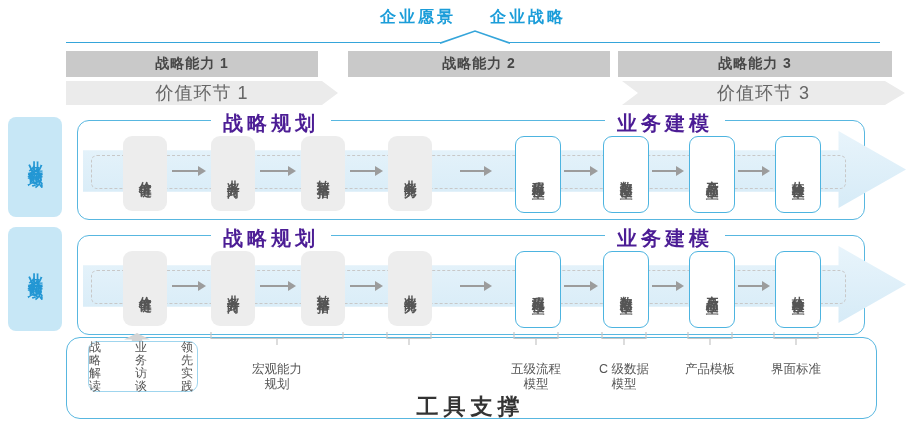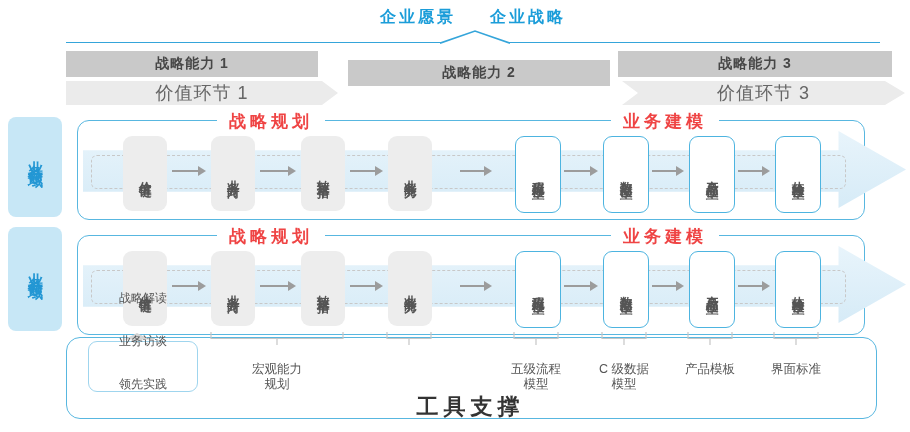--- a/index.html
+++ b/index.html
@@ -11,21 +11,21 @@
              font-size:16px;font-weight:bold;color:#1b9dd9;letter-spacing:3px;}
   .title-gap{display:inline-block;width:34px;}
   .top-line{position:absolute;left:66px;top:42px;width:814px;height:0;
             border-top:1.6px solid #35a5da;}
   .peak{position:absolute;left:440px;top:30px;}
 
   
   .cap-bar{position:absolute;top:51px;height:26px;background:#c9c9c9;color:#474747;
            font-weight:bold;font-size:14px;display:flex;align-items:center;
            justify-content:center;letter-spacing:1px;}
-  .cap-1{left:66px;width:252px;} .cap-2{left:348px;width:262px;margin-top:9px;} .cap-3{left:618px;width:274px;}
+  .cap-1{left:66px;width:252px;} .cap-2{left:348px;width:262px;} .cap-3{left:618px;width:274px;}
 
   
   .vseg{position:absolute;top:81px;height:24px;background:#ebebeb;color:#666;
         font-size:18px;display:flex;align-items:center;justify-content:center;letter-spacing:1px;}
   .vseg-1{left:66px;width:272px;
     clip-path:polygon(0 0,calc(100% - 16px) 0,100% 50%,calc(100% - 16px) 100%,0 100%);}
   .vseg-2{left:346px;width:268px;
     clip-path:polygon(0 0,calc(100% - 16px) 0,100% 50%,calc(100% - 16px) 100%,0 100%,16px 50%);}
   .vseg-3{left:622px;width:283px;padding-right:0;
     clip-path:polygon(0 0,calc(100% - 20px) 0,100% 50%,calc(100% - 20px) 100%,0 100%,16px 50%);}
@@ -34,21 +34,21 @@
   .domain{position:absolute;left:8px;width:54px;background:#c7e7f6;border-radius:8px;
           color:#2397d4;font-weight:bold;font-size:15px;writing-mode:vertical-rl;
           display:flex;align-items:center;justify-content:center;letter-spacing:4px;}
   .domain-1{top:117px;height:100px;} .domain-2{top:227px;height:104px;}
 
   
   .lane{position:absolute;left:77px;width:786px;height:98px;background:#fff;
         border:1.5px solid #58b7e0;border-radius:12px;}
   .lane-1{top:120px;} .lane-2{top:235px;}
   .lane-header{position:absolute;top:-11px;transform:translateX(-50%);background:#fff;
-               padding:0 12px;font-size:17px;font-weight:bold;color:#ef4444;
+               padding:0 12px;font-size:20px;font-weight:bold;color:#4c1d95;
                letter-spacing:4px;white-space:nowrap;font-family:Liberation Serif, serif;}
   .hdr-planning{left:193px;} .hdr-modeling{left:587px;}
   .band-arrow{position:absolute;left:5px;top:10px;width:823px;height:77px;
               background:linear-gradient(to bottom,#e8f4fb,#d6ebf7);
               clip-path:polygon(0 25%,91.8% 25%,91.8% 0,100% 50%,91.8% 100%,91.8% 79%,0 79%);}
   .dash-track{position:absolute;left:13px;top:34px;width:753px;height:32px;
               border:1px dashed #c8c8c8;border-radius:6px;}
   .node{position:absolute;top:15px;width:44px;height:75px;border-radius:9px;
         display:flex;align-items:center;justify-content:center;writing-mode:vertical-rl;
         font-size:12.5px;font-weight:bold;color:#555;letter-spacing:2px;line-height:1;}
@@ -67,21 +67,21 @@
   
   .tool-frame{position:absolute;left:66px;top:337px;width:809px;height:80px;
               border:1.5px solid #58b7e0;border-radius:14px;}
   .tool-label{position:absolute;left:66px;top:392px;width:809px;text-align:center;
               font-size:22px;font-weight:bold;color:#333;letter-spacing:5px;}
 
   
   .up-arrow{position:absolute;left:124px;top:333px;width:26px;height:14px;background:#d4d4d4;
             clip-path:polygon(50% 0,100% 46%,70% 46%,70% 100%,30% 100%,30% 46%,0 46%);}
   .note-box{position:absolute;left:88px;top:341px;width:108px;height:49px;background:#fff;
-            border:1.2px solid #9fd5ee;border-radius:9px;display:flex;flex-direction:column;
+            border:1.2px solid #9fd5ee;border-radius:9px;display:flex;flex-direction:row;
             align-items:center;justify-content:flex-end;font-size:12px;color:#555;line-height:13px;gap:30px;}
   .brace{position:absolute;top:332px;}
   .note{position:absolute;top:362px;transform:translateX(-50%);text-align:center;
         font-size:12.5px;color:#555;line-height:14.5px;white-space:nowrap;}
   .note-macro{left:277px;} .note-capmap{left:410px;} .note-process{left:536px;}
   .note-datamodel{left:624px;} .note-product{left:710px;} .note-ui{left:796px;}
 </style>
 </head>
 <body>
 

